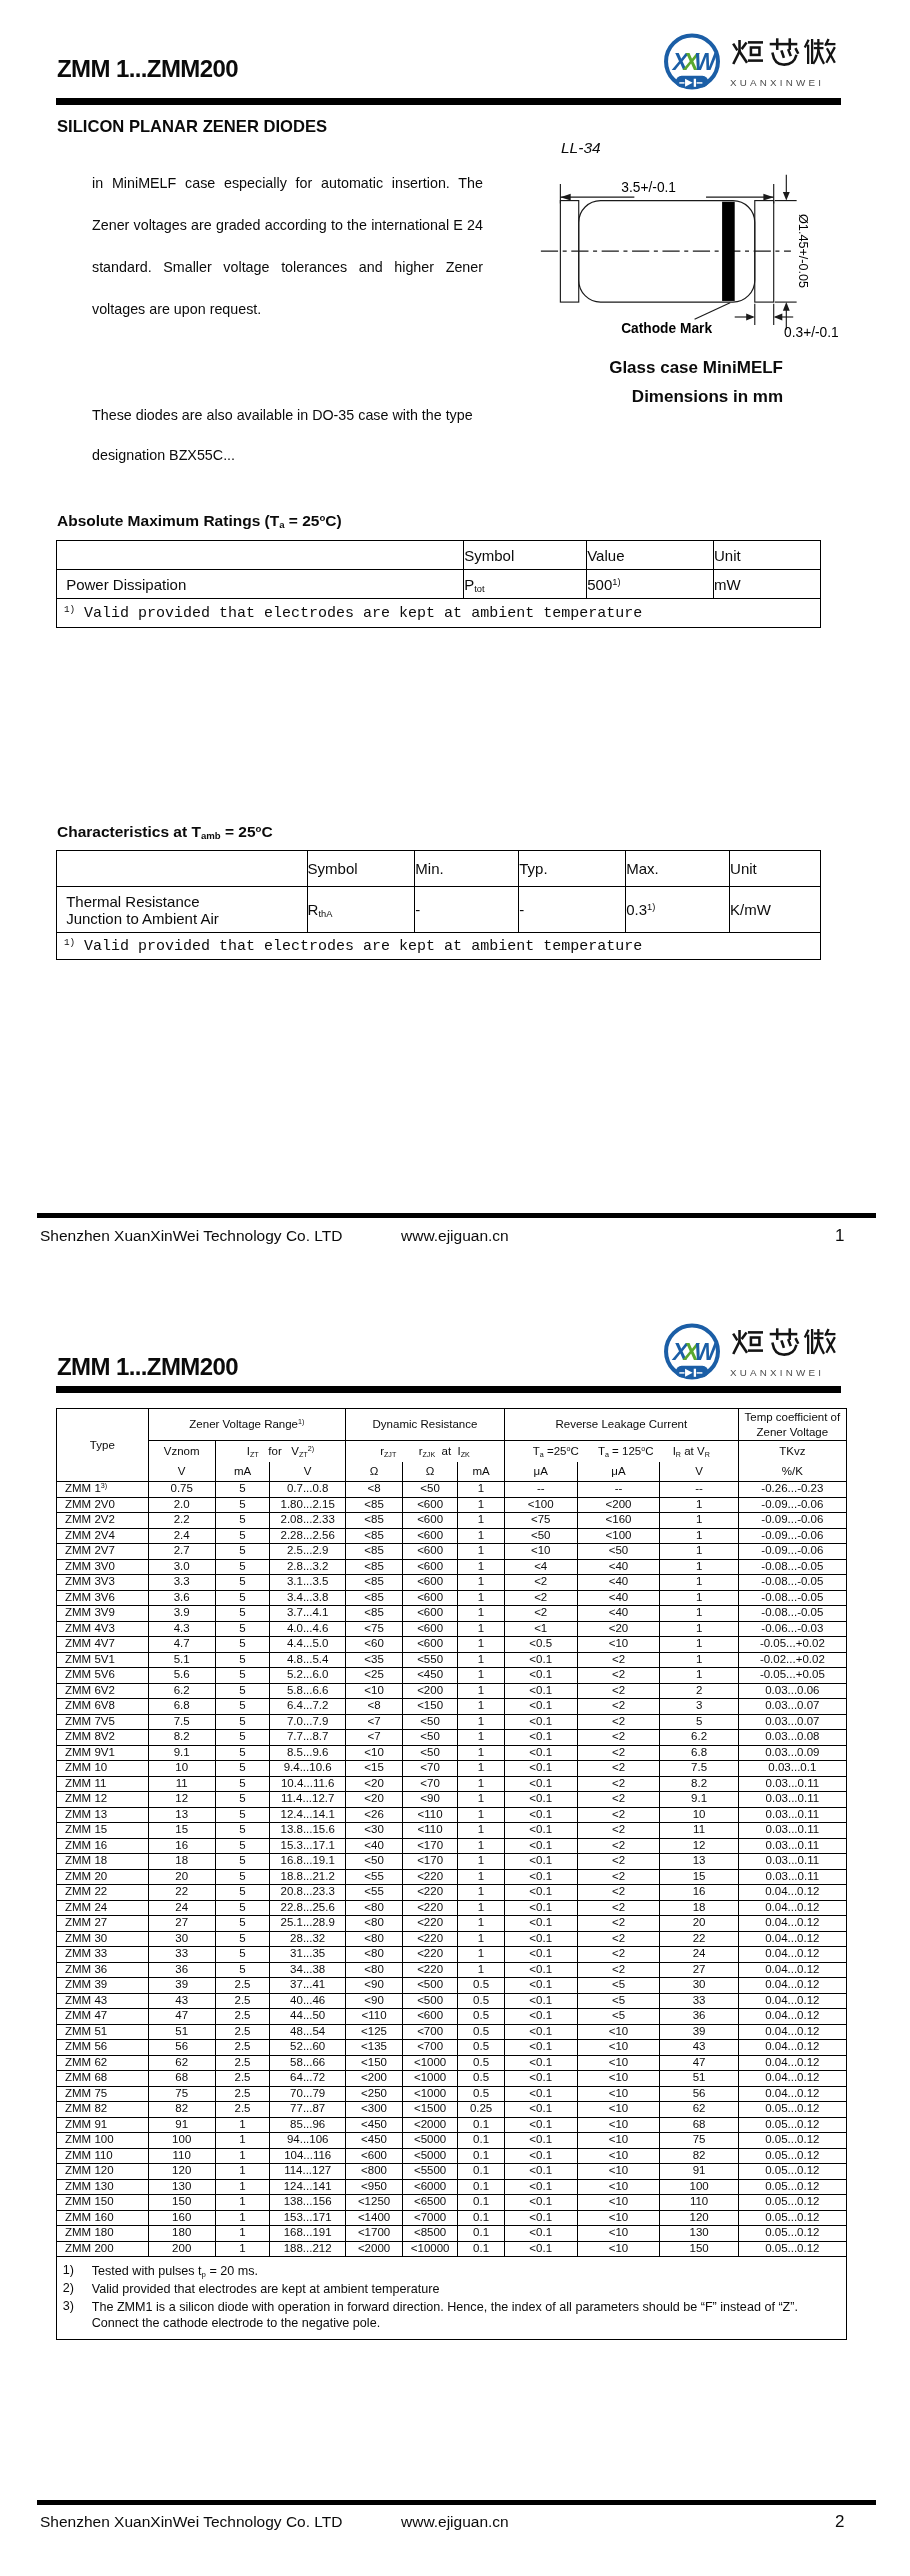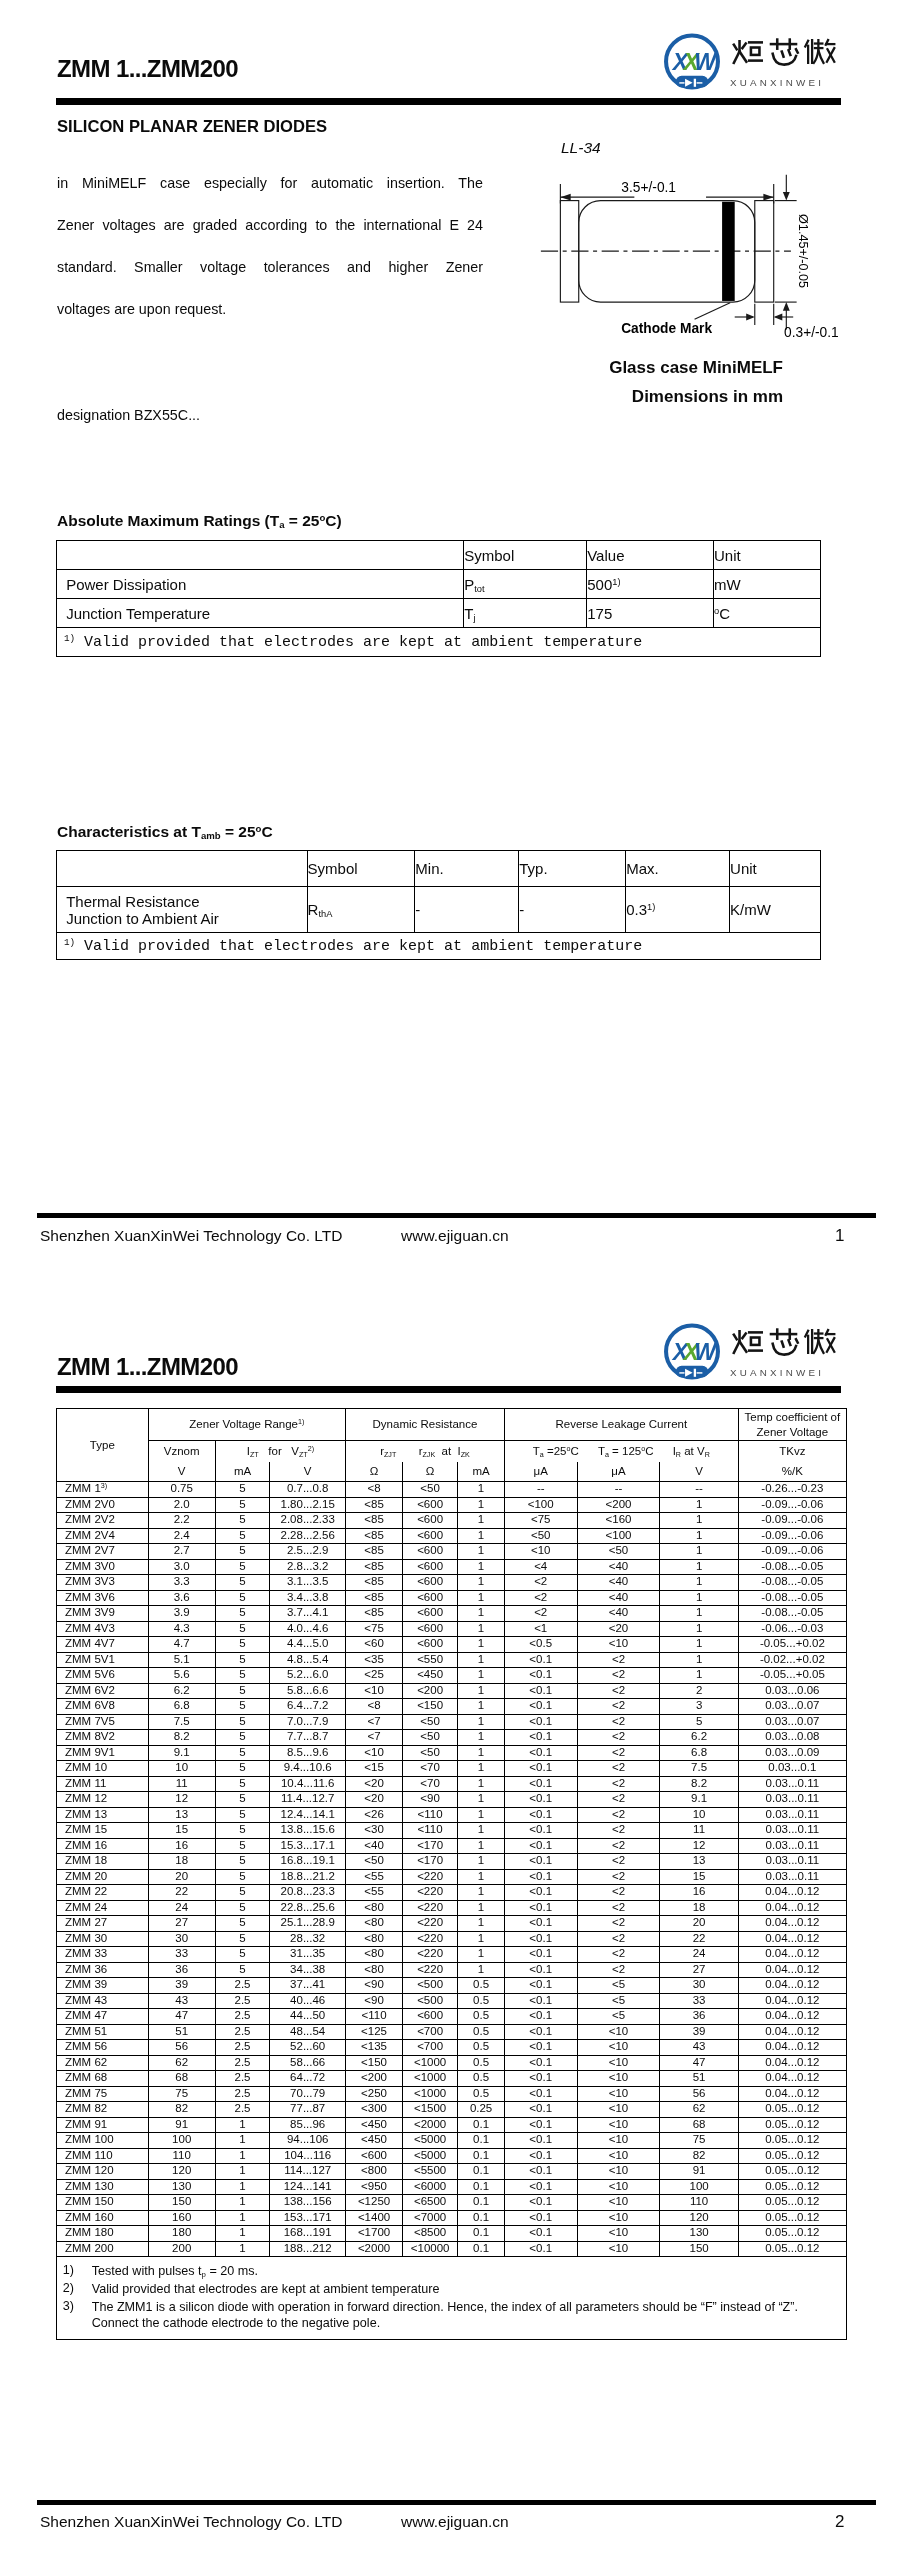--- a/index.html
+++ b/index.html
@@ -23,21 +23,21 @@
   .l1 { top:32px; } .l2 { top:1322px; }
   .logo .ring { position:absolute; left:1.1px; top:0; }
   .logo .cjk { position:absolute; left:70px; top:1.1px; display:flex; gap:2.9px; }
   .logo .en  { position:absolute; left:69px; top:45px; font-size:9.8px; letter-spacing:3.2px;
                color:#4c4c4c; white-space:nowrap; }
 
   .section-h { position:absolute; left:57px; top:117px; margin:0; font-size:16.6px; font-weight:700; }
 
   .intro  { position:absolute; left:57px; top:148px; width:426px; font-size:14.3px; line-height:42px; }
   .intro2 { position:absolute; left:57px; top:381px; width:453px; font-size:14.3px; line-height:40px; }
-  .jline { display:block; text-align:justify; text-align-last:justify; }
+  .jline { display:block; text-align:justify; text-align-last:justify;margin-left:35px; }
   .jline.last { text-align:left; text-align-last:left; }
 
   .pkg-label { position:absolute; left:561px; top:139px; font-size:15.5px;font-style:italic; }
   .pkg-svg { position:absolute; left:534px; top:169px; }
   .pkg-captions { position:absolute; left:565px; top:353px; width:218px; text-align:right;
                   font-weight:700; font-size:17px; line-height:29px; }
 
   .tbl-h { position:absolute; left:57px; margin:0; font-size:15.5px; font-weight:700; }
   .abs-h { top:512px; } .char-h { top:823px; }
 
@@ -139,20 +139,21 @@
   <h2 class="section-h">SILICON PLANAR ZENER DIODES</h2>
 
   <p class="intro">
     <span class="jline">in MiniMELF case especially for automatic insertion. The</span>
     <span class="jline">Zener voltages are graded according to the international E 24</span>
     <span class="jline">standard. Smaller voltage tolerances and higher Zener</span>
     <span class="jline last">voltages are upon request.</span>
   </p>
 
   <p class="intro2">
+    <span class="jline last">These diodes are also available in DO-35 case with the type</span>
     <span class="jline last">designation BZX55C...</span>
   </p>
 
   <div class="pkg-label">LL-34</div>
 
   <svg class="pkg-svg" width="324" height="175" viewBox="0 0 565 305">
     <g stroke="#1a1a1a" stroke-width="2" fill="none">
 
       <line x1="46" y1="26" x2="46" y2="60"></line>
       <line x1="418" y1="26" x2="418" y2="60"></line>
@@ -214,26 +215,20 @@
       <td></td>
       <td>Symbol</td>
       <td>Value</td>
       <td>Unit</td>
     </tr>
     <tr>
       <td class="lbl">Power Dissipation</td>
       <td><span>P</span><sub>tot</sub></td>
       <td><span>500</span><sup>1)</sup></td>
       <td><span>mW</span></td>
-    </tr>
-    <tr>
-      <td class="lbl">Junction Temperature</td>
-      <td><span>T</span><sub>j</sub></td>
-      <td><span>175</span></td>
-      <td><sup>o</sup><span>C</span></td>
     </tr>
     <tr>
       <td class="fn-cell" colspan="4"><sup>1)</sup><span> Valid provided that electrodes are kept at ambient temperature</span></td>
     </tr>
   </tbody>
     </table>
 
   <h3 class="tbl-h char-h"><span>Characteristics at T</span><sub>amb</sub><span> = 25</span><sup>o</sup><span>C</span></h3>
 
   <table class="t-std t-char">

